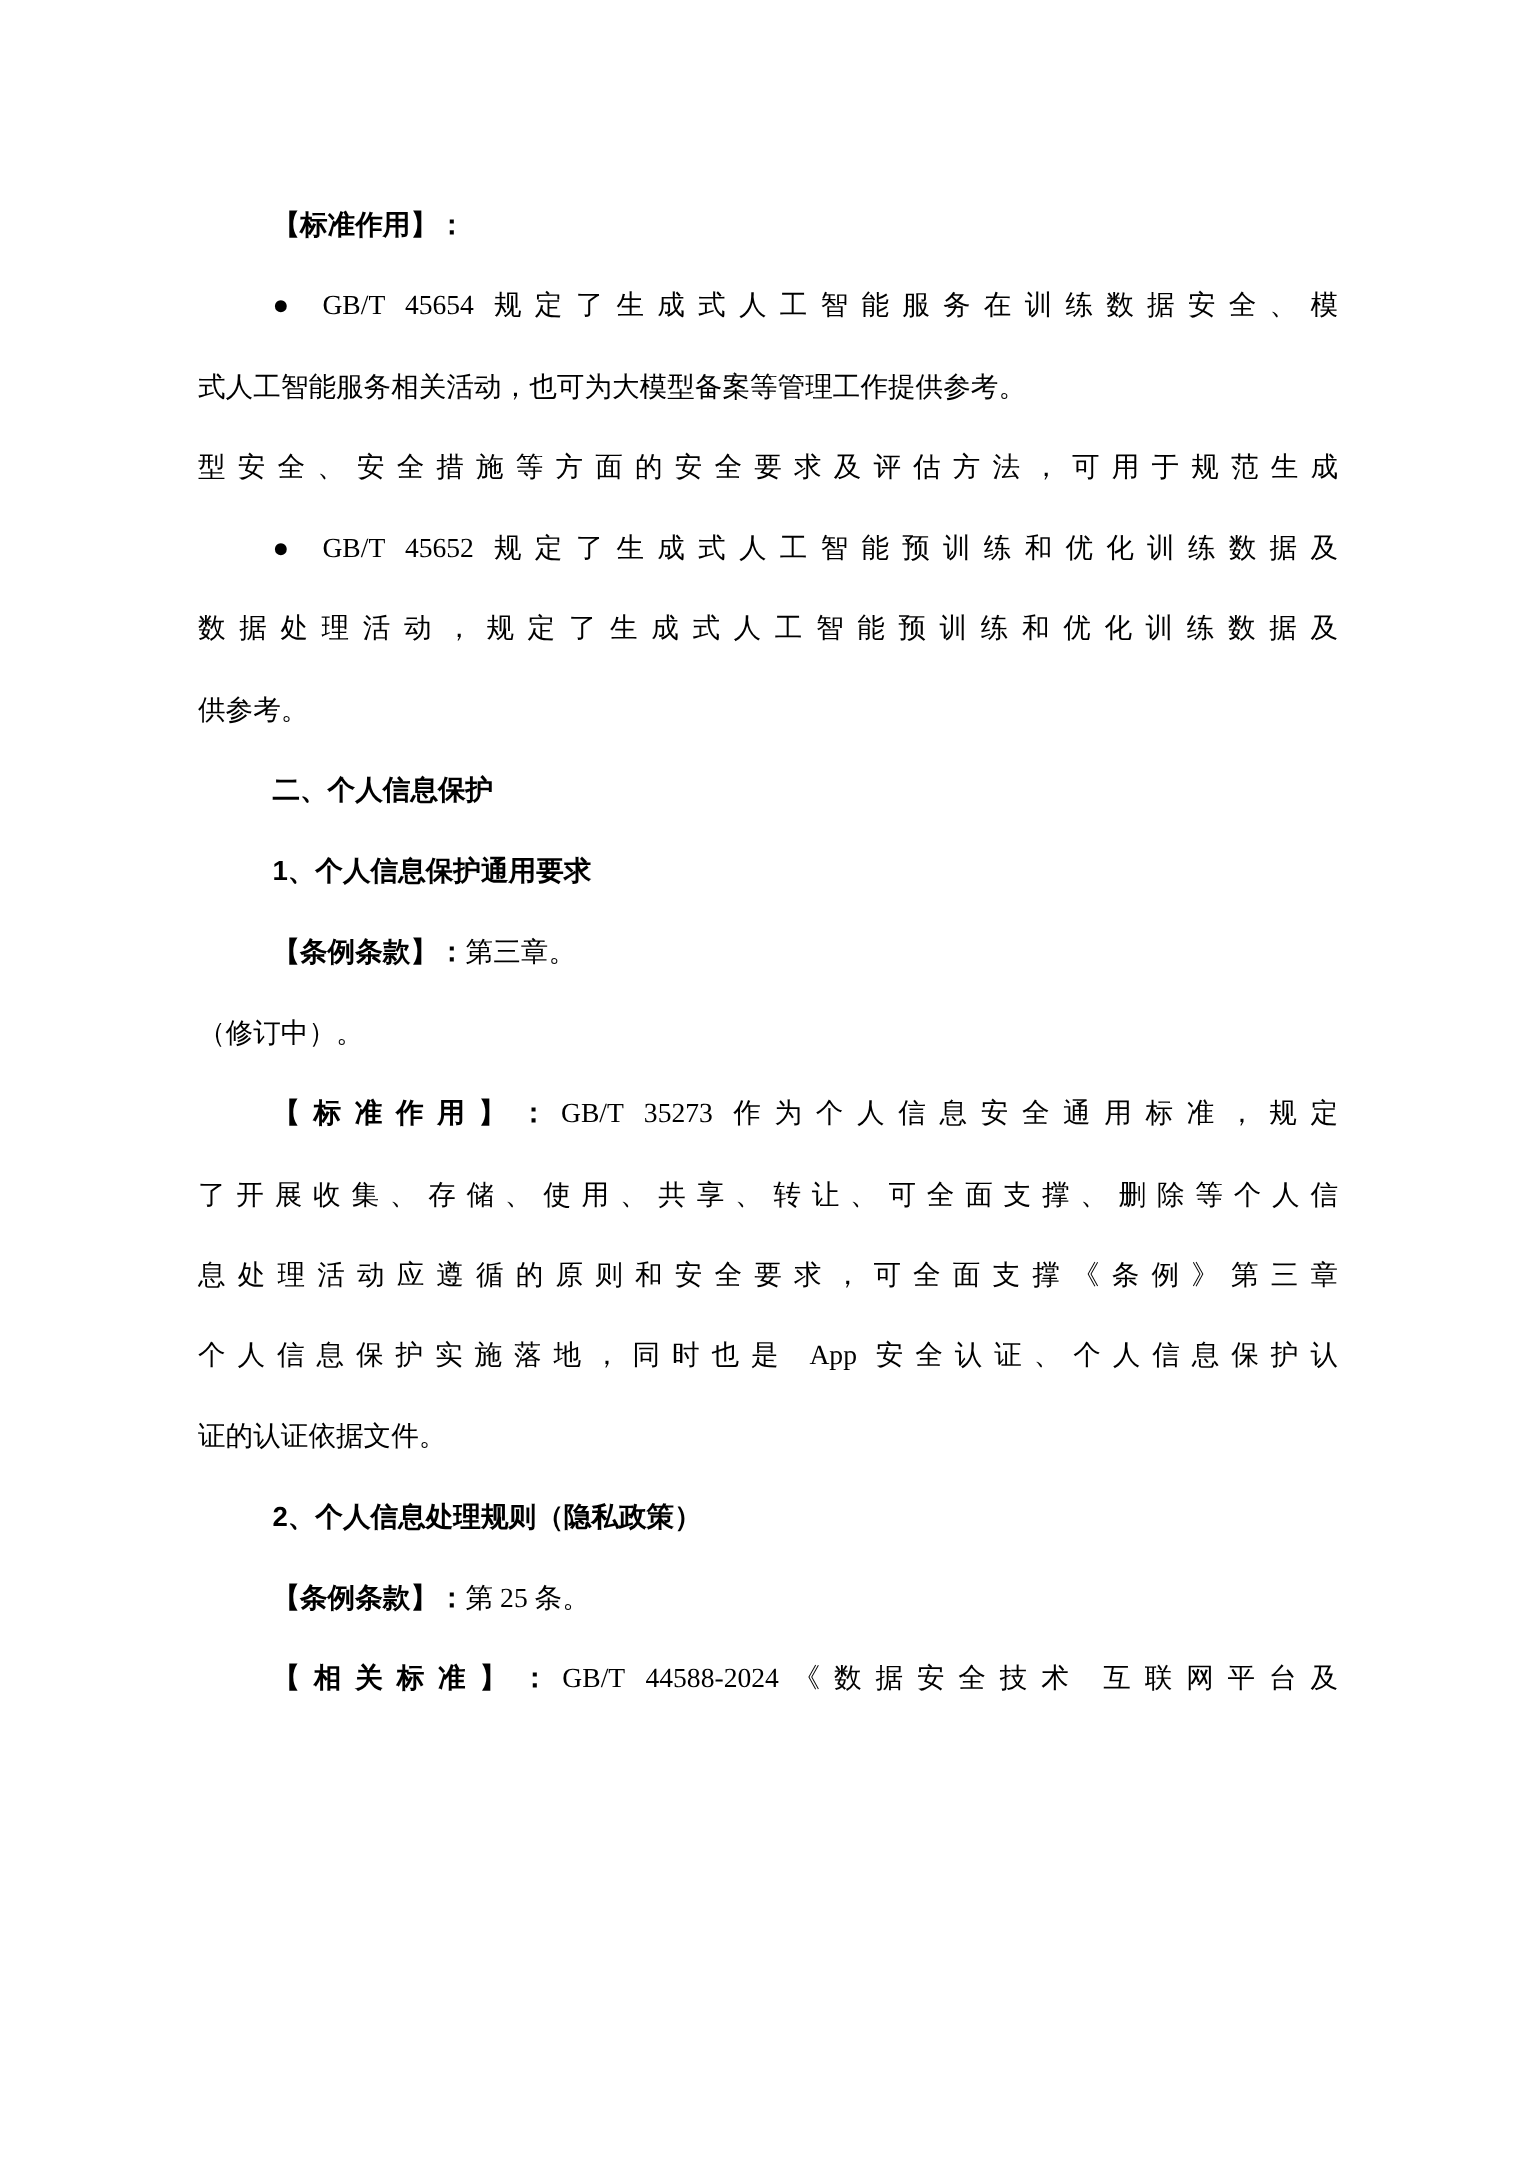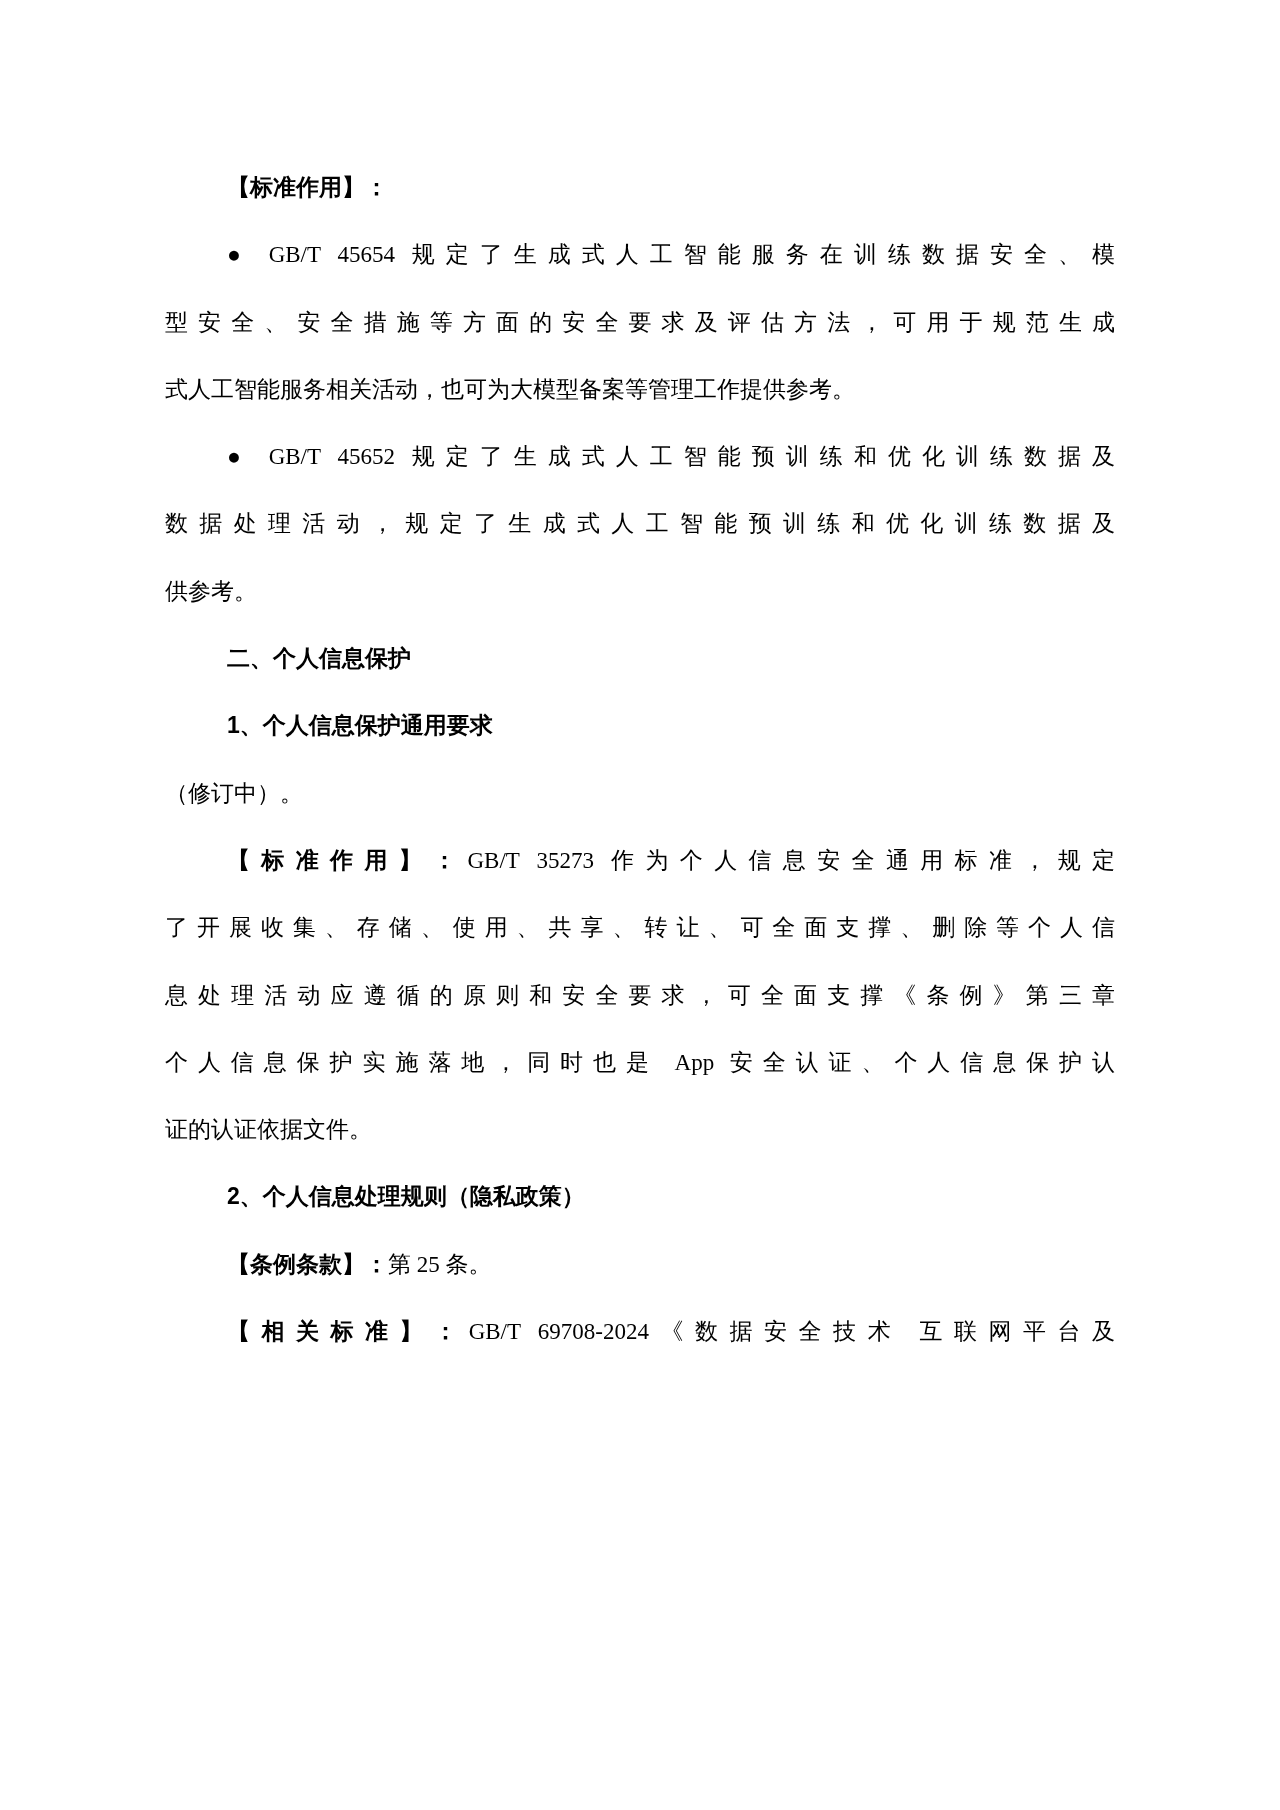--- a/index.html
+++ b/index.html
@@ -51,47 +51,50 @@
 </head>
 <body>
 
 <div class="page">
   <div class="content">
       <div class="para">
         <div class="line ind"><span class="hei">【标准作用】：</span></div>
       </div>
       <div class="para">
         <div class="line just ind"><span class="song">● GB/T 45654 规定了生成式人工智能服务在训练数据安全、模</span></div>
+        <div class="line"><span class="song">式人工智能服务相关活动，也可为大模型备案等管理工作提供参考。</span></div>
         <div class="line just"><span class="song">型安全、安全措施等方面的安全要求及评估方法，可用于规范生成</span></div>
-        <div class="line"><span class="song">式人工智能服务相关活动，也可为大模型备案等管理工作提供参考。</span></div>
       </div>
       <div class="para">
         <div class="line just ind"><span class="song">● GB/T 45652 规定了生成式人工智能预训练和优化训练数据及</span></div>
         <div class="line just"><span class="song">数据处理活动，规定了生成式人工智能预训练和优化训练数据及</span></div>
         <div class="line"><span class="song">供参考。</span></div>
       </div>
       <div class="para">
         <div class="line ind"><span class="hei">二、个人信息保护</span></div>
       </div>
       <div class="para">
         <div class="line ind"><span class="hei">1、个人信息保护通用要求</span></div>
+      </div>
+      <div class="para">
+        <div class="line ind"><span class="hei">【条例条款】：</span><span class="song">第三章。</span></div>
       </div>
       <div class="para">
         <div class="line"><span class="song">（修订中）。</span></div>
       </div>
       <div class="para">
         <div class="line just ind"><span class="hei">【标准作用】：</span><span class="song">GB/T 35273 作为个人信息安全通用标准，规定</span></div>
         <div class="line just"><span class="song">了开展收集、存储、使用、共享、转让、可全面支撑、删除等个人信</span></div>
         <div class="line just"><span class="song">息处理活动应遵循的原则和安全要求，可全面支撑《条例》第三章</span></div>
         <div class="line just"><span class="song">个人信息保护实施落地，同时也是 App 安全认证、个人信息保护认</span></div>
         <div class="line"><span class="song">证的认证依据文件。</span></div>
       </div>
       <div class="para">
         <div class="line ind"><span class="hei">2、个人信息处理规则（隐私政策）</span></div>
       </div>
       <div class="para">
         <div class="line ind"><span class="hei">【条例条款】：</span><span class="song">第 25 条。</span></div>
       </div>
       <div class="para">
-        <div class="line just ind"><span class="hei">【相关标准】：</span><span class="song">GB/T 69708-2024《数据安全技术 互联网平台及</span></div>
+        <div class="line just ind"><span class="hei">【相关标准】：</span><span class="song">GB/T 44588-2024《数据安全技术 互联网平台及</span></div>
       </div>
     </div>
 </div>
 
 </body></html>

